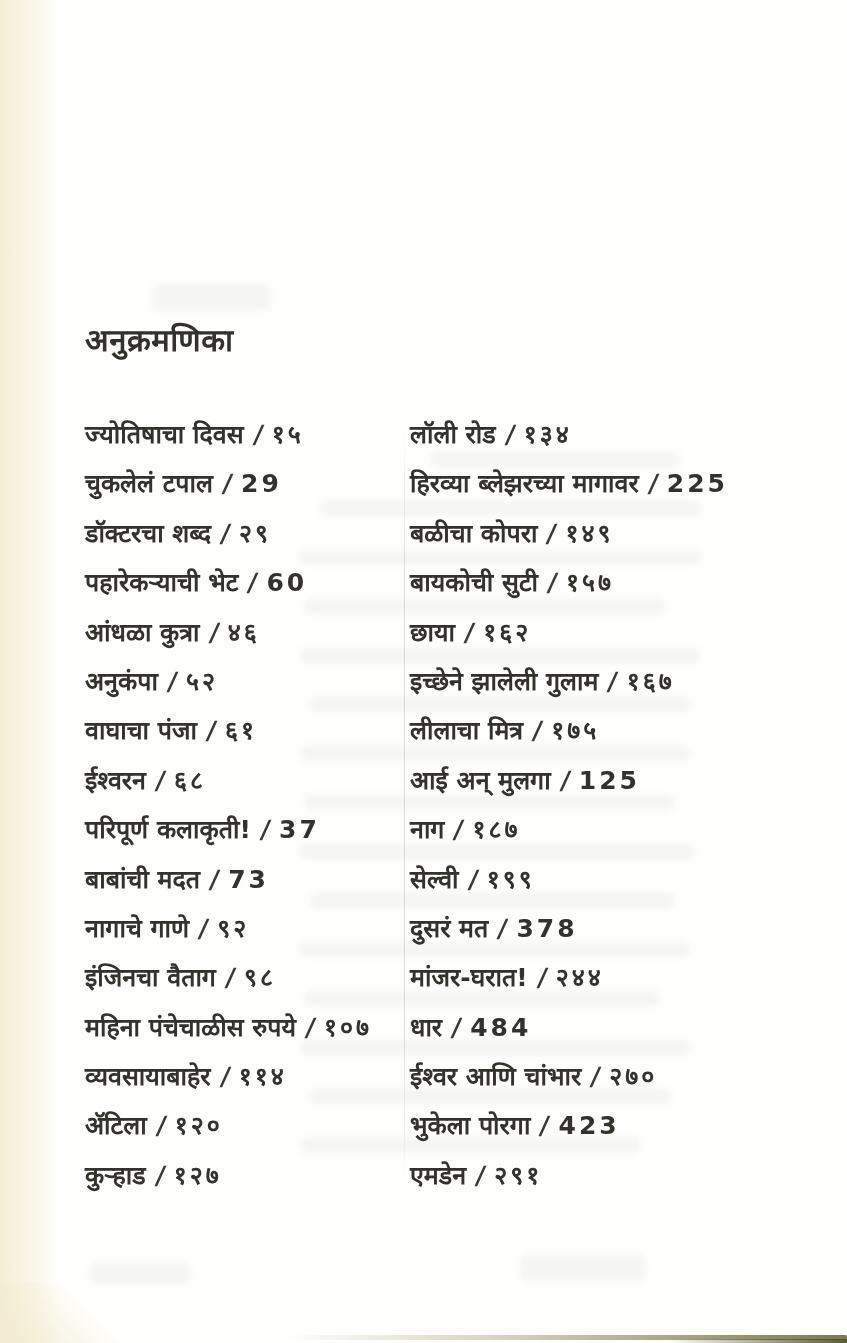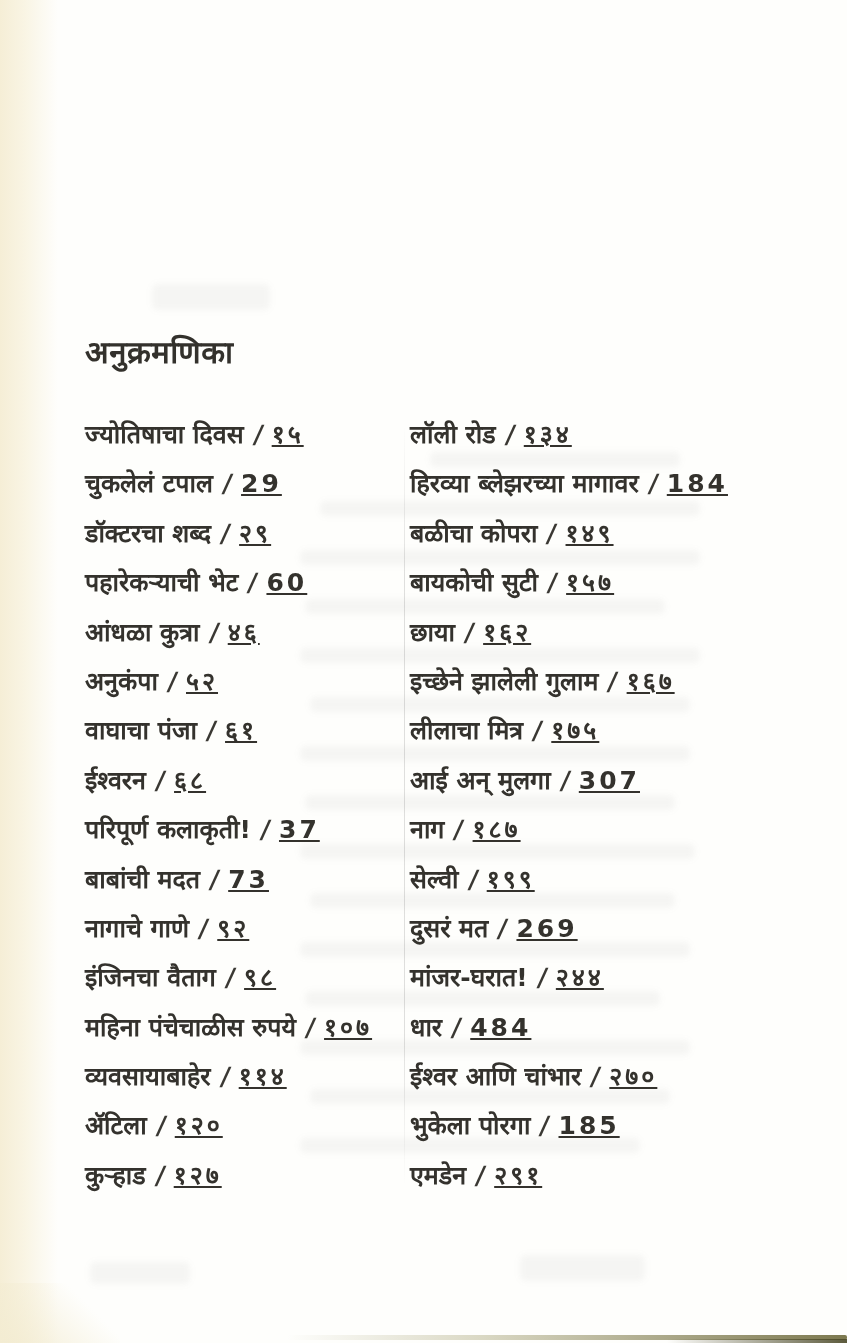--- a/index.html
+++ b/index.html
@@ -44,42 +44,40 @@
     position:absolute;
     background:rgba(110,104,95,0.06);
     filter:blur(3px);
     border-radius:6px;
     pointer-events:none;
   }
   .heading{
     position:absolute;left:85px;top:318px;
     font-size:31px;font-weight:bold;color:#33312c;
     letter-spacing:0.5px;
-    margin-top:12px;
   }
   .col{
     position:absolute;top:410px;
     display:flex;flex-direction:column;
   }
   .col-left{left:85px;width:330px;}
   .col-right{left:410px;width:420px;}
   .toc-entry{
     height:49.4px;line-height:49.4px;
     font-size:25px;font-weight:bold;color:#34322d;
     white-space:nowrap;
   }
   .toc-entry .sep{
     display:inline-block;
     padding:0 9px 0 10px;
     transform:skewX(-8deg);
     color:#3a3833;
   }
   .toc-entry .pageno{
     letter-spacing:3px;
-    text-decoration:underline;
   }
 </style>
 </head>
 <body>
 
 <div class="page">
 
   <div class="edge-left"></div>
   <div class="edge-left-corner"></div>
   <div class="edge-bottom"></div>
@@ -120,30 +118,30 @@
       <div class="toc-entry"><span>बाबांची मदत</span><span class="sep">/</span><span class="pageno">73</span></div>
       <div class="toc-entry"><span>नागाचे गाणे</span><span class="sep">/</span><span class="pageno">९२</span></div>
       <div class="toc-entry"><span>इंजिनचा वैताग</span><span class="sep">/</span><span class="pageno">९८</span></div>
       <div class="toc-entry"><span>महिना पंचेचाळीस रुपये</span><span class="sep">/</span><span class="pageno">१०७</span></div>
       <div class="toc-entry"><span>व्यवसायाबाहेर</span><span class="sep">/</span><span class="pageno">११४</span></div>
       <div class="toc-entry"><span>ॲटिला</span><span class="sep">/</span><span class="pageno">१२०</span></div>
       <div class="toc-entry"><span>कुऱ्हाड</span><span class="sep">/</span><span class="pageno">१२७</span></div>
     </div>
   <div class="col col-right">
       <div class="toc-entry"><span>लॉली रोड</span><span class="sep">/</span><span class="pageno">१३४</span></div>
-      <div class="toc-entry"><span>हिरव्या ब्लेझरच्या मागावर</span><span class="sep">/</span><span class="pageno">184</span></div>
+      <div class="toc-entry"><span>हिरव्या ब्लेझरच्या मागावर</span><span class="sep">/</span><span class="pageno">225</span></div>
       <div class="toc-entry"><span>बळीचा कोपरा</span><span class="sep">/</span><span class="pageno">१४९</span></div>
       <div class="toc-entry"><span>बायकोची सुटी</span><span class="sep">/</span><span class="pageno">१५७</span></div>
       <div class="toc-entry"><span>छाया</span><span class="sep">/</span><span class="pageno">१६२</span></div>
       <div class="toc-entry"><span>इच्छेने झालेली गुलाम</span><span class="sep">/</span><span class="pageno">१६७</span></div>
       <div class="toc-entry"><span>लीलाचा मित्र</span><span class="sep">/</span><span class="pageno">१७५</span></div>
-      <div class="toc-entry"><span>आई अन् मुलगा</span><span class="sep">/</span><span class="pageno">307</span></div>
+      <div class="toc-entry"><span>आई अन् मुलगा</span><span class="sep">/</span><span class="pageno">125</span></div>
       <div class="toc-entry"><span>नाग</span><span class="sep">/</span><span class="pageno">१८७</span></div>
       <div class="toc-entry"><span>सेल्वी</span><span class="sep">/</span><span class="pageno">१९९</span></div>
-      <div class="toc-entry"><span>दुसरं मत</span><span class="sep">/</span><span class="pageno">269</span></div>
+      <div class="toc-entry"><span>दुसरं मत</span><span class="sep">/</span><span class="pageno">378</span></div>
       <div class="toc-entry"><span>मांजर-घरात!</span><span class="sep">/</span><span class="pageno">२४४</span></div>
       <div class="toc-entry"><span>धार</span><span class="sep">/</span><span class="pageno">484</span></div>
       <div class="toc-entry"><span>ईश्वर आणि चांभार</span><span class="sep">/</span><span class="pageno">२७०</span></div>
-      <div class="toc-entry"><span>भुकेला पोरगा</span><span class="sep">/</span><span class="pageno">185</span></div>
+      <div class="toc-entry"><span>भुकेला पोरगा</span><span class="sep">/</span><span class="pageno">423</span></div>
       <div class="toc-entry"><span>एमडेन</span><span class="sep">/</span><span class="pageno">२९१</span></div>
     </div>
 
 </div>
 
 </body></html>

